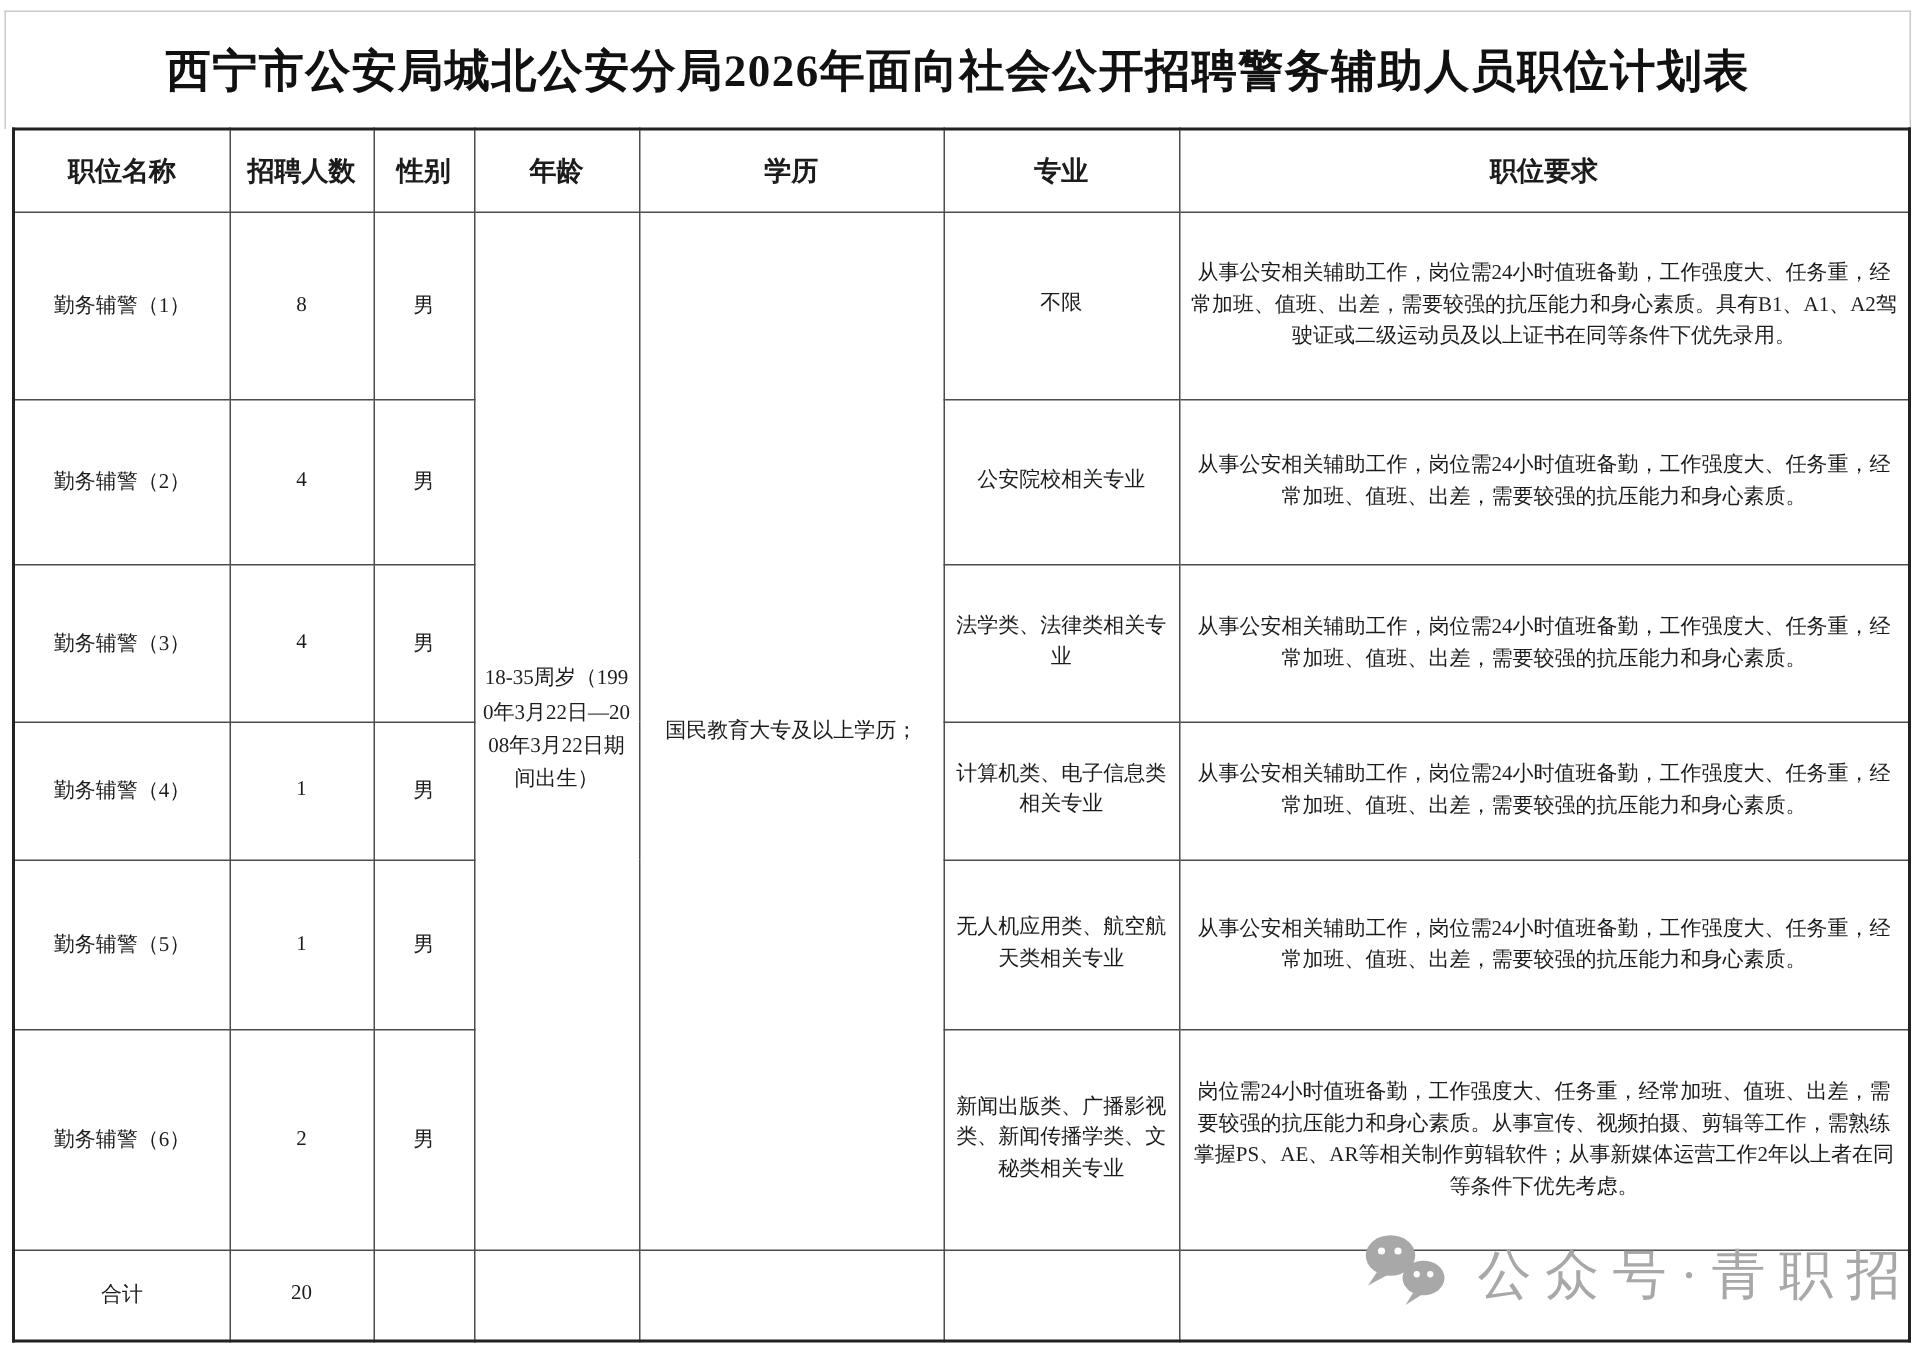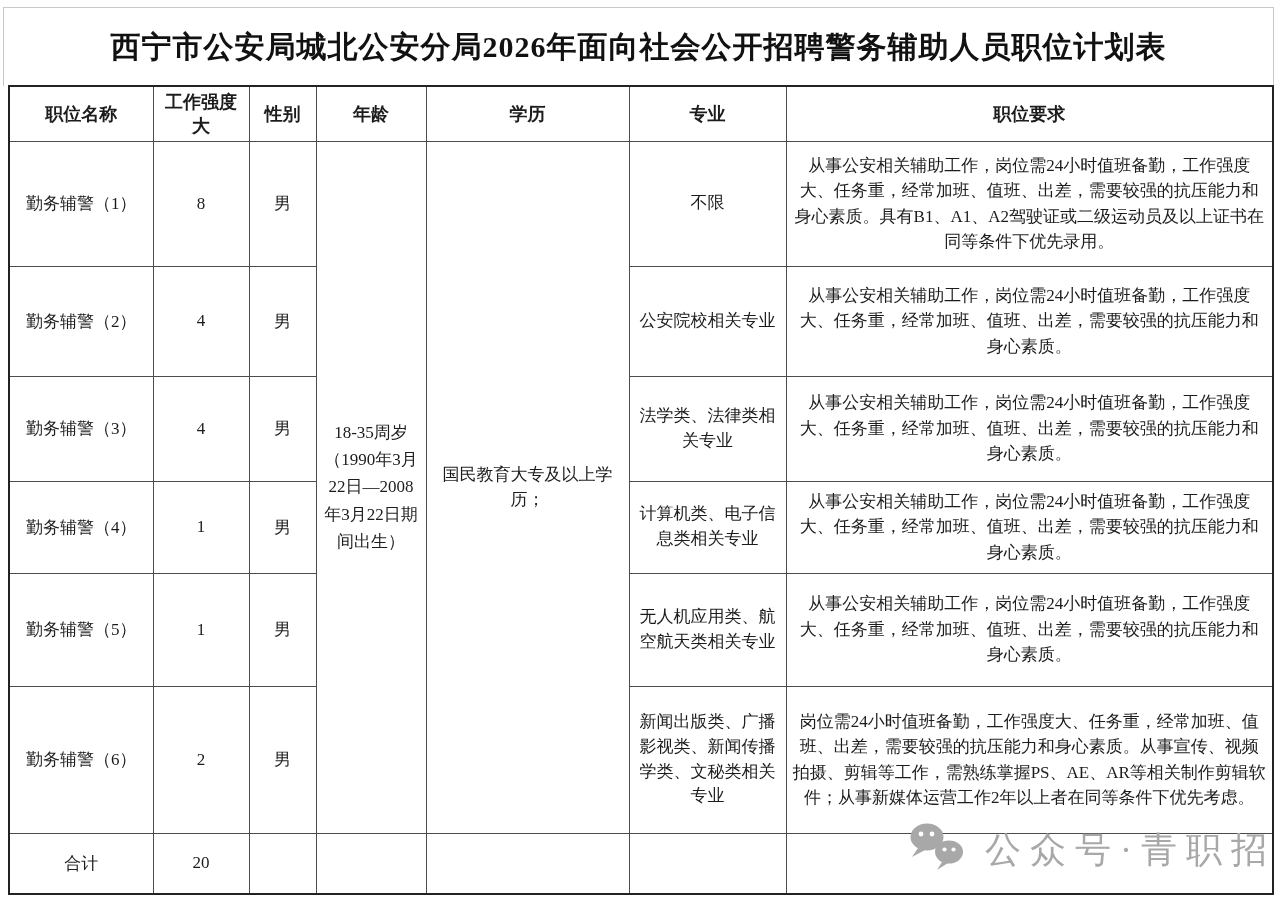--- a/index.html
+++ b/index.html
@@ -17,21 +17,21 @@
     margin:0; font-size:30px; font-weight:900; letter-spacing:1px; color:#111;
     font-family:Liberation Serif, serif;
   }
   table.plan {
     position:absolute; left:8px; top:85px;
     border-collapse:collapse; table-layout:fixed;
     border:2px solid #222;
   }
   table.plan th, table.plan td {
     border:1px solid #4c4c4c;
-    font-size:17px; text-align:center; vertical-align:middle;
+    font-size:14px; text-align:center; vertical-align:middle;
     padding:2px 5px; overflow:hidden; word-break:break-all;
   }
   table.plan th { font-weight:bold; font-size:18px;margin-left:40px; }
   td.req { text-align:justify; font-size:17.5px; line-height:1.5; padding:5px 8px; }
   td.edu { text-align:left; font-size:17.5px; line-height:1.5; padding:4px 6px; }
   td.age { font-size:17px; line-height:1.6; }
   td.major { font-size:17.5px; line-height:1.45; }
   tr.h-hdr  { height:55px; }
   tr.h-r1   { height:125px; }
   tr.h-r2   { height:110px; }
@@ -62,21 +62,21 @@
       <col style="width:96px">
       <col style="width:67px">
     <col style="width:110px">
       <col style="width:203px">
       <col style="width:157px">
     <col style="width:487px">
   </colgroup>
   <tbody>
       <tr class="h-hdr">
     <th>职位名称</th>
-    <th>工作强度大</th>
+    <th>招聘人数</th>
     <th>性别</th>
     <th>年龄</th>
     <th>学历</th>
     <th>专业</th>
     <th>职位要求</th>
   </tr>
   <tr class="h-r1">
     <td>勤务辅警（1）</td>
     <td>8</td>
     <td>男</td>

